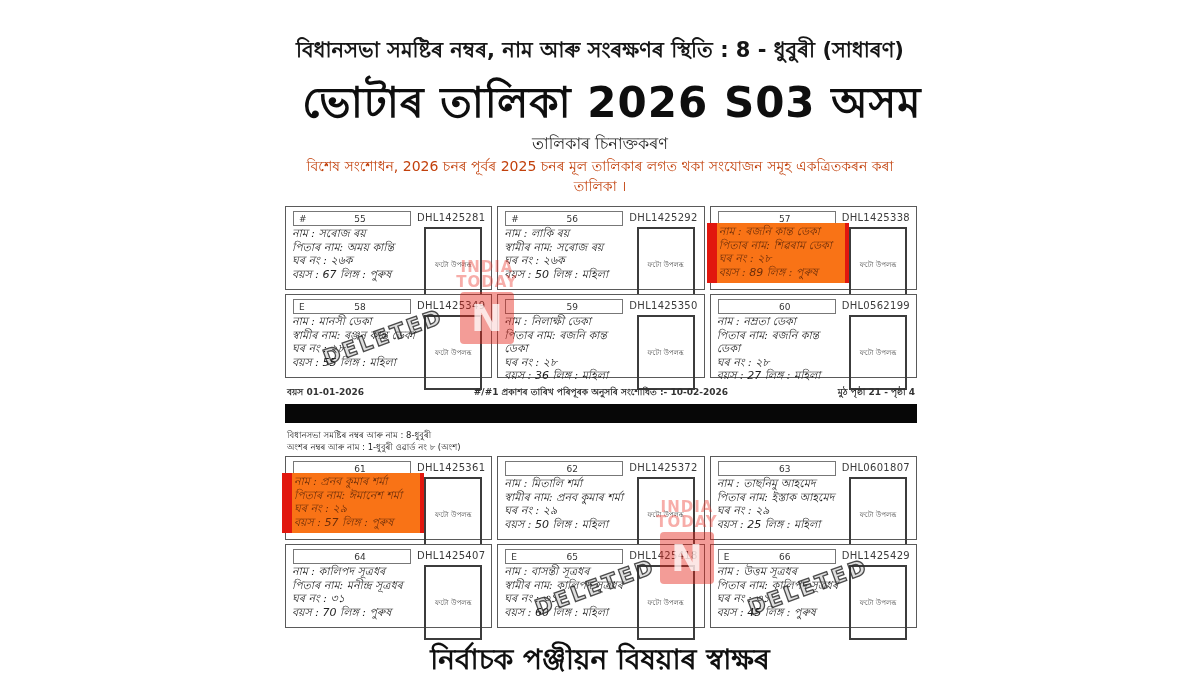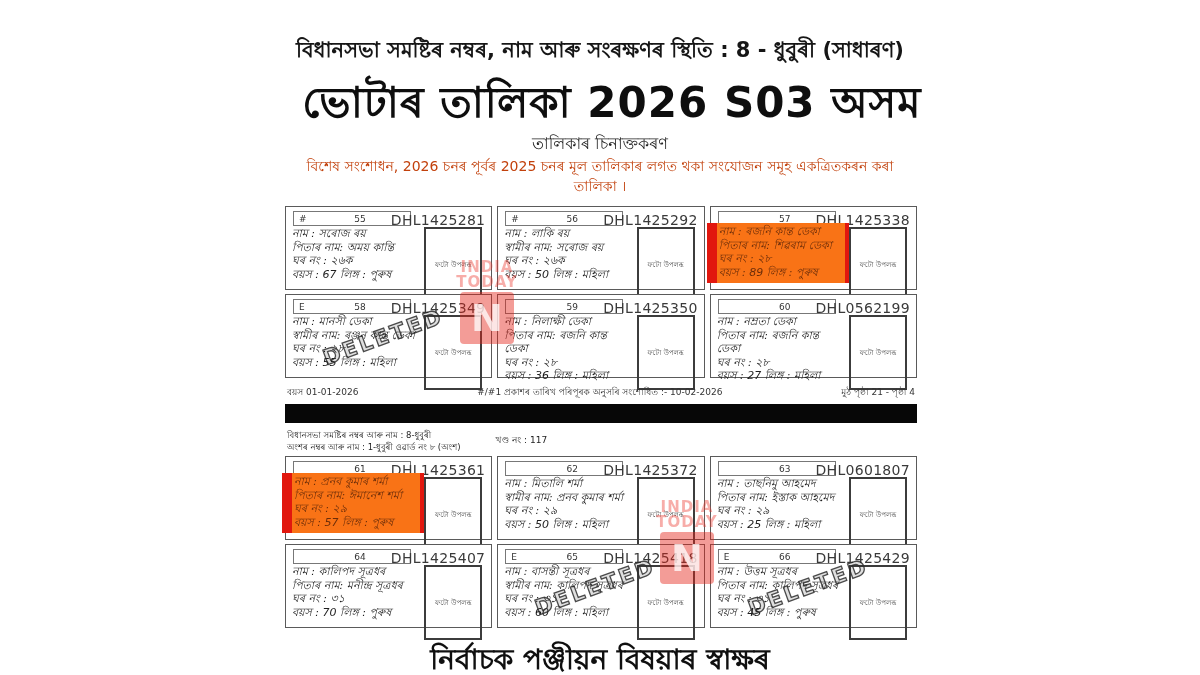--- a/index.html
+++ b/index.html
@@ -21,45 +21,45 @@
   .grid1 { top: 206px; }
   .grid2 { top: 456px; }
 
   .card { position: relative; height: 84px; border: 1px solid #5a5a5a; background: #fff;
           padding: 4px 6px; overflow: visible; }
   .card-top { position: relative; height: 15px; }
   .serial-box { position: absolute; left: 1px; top: 0; width: 118px; height: 15px;
                 border: 1px solid #777; display: flex; align-items: center; }
   .marker { font-size: 9px; color: #333; padding-left: 5px; width: 30px; }
   .serial { font-size: 9px; color: #333; flex: 1; text-align: center; padding-right: 14px; }
-  .epic { position: absolute; right: 0; top: 1px; font-size: 14px; color: #3a3a3a;
+  .epic { position: absolute; right: 0; top: 1px; font-size: 10px; color: #3a3a3a;
           letter-spacing: 0.3px; }
   .details { position: absolute; left: 6px; top: 20px; width: 128px;
              font-size: 11px; line-height: 13.5px; color: #1e1e1e; font-style: italic; }
   .photo-box { position: absolute; right: 9px; top: 20px; width: 58px; height: 75px;
                border: 2px solid #3c3c3c; display: flex; align-items: center; justify-content: center; }
   .photo-box span { font-size: 7px; color: #444; }
 
   .card.highlighted .details { background: #f97316; box-shadow: -10px 0 0 #e1170e, 4px 0 0 #e1170e;
                                color: rgba(20,0,0,0.62); padding: 2px 0 4px 2px; top: 16px; }
   .deleted-stamp { display: none; }
   .card.deleted .deleted-stamp { display: block; position: absolute; left: 34px; top: 30px;
       transform: rotate(-20deg); font-size: 21px; font-weight: bold; letter-spacing: 3px;
       color: rgba(30,30,30,0.14); -webkit-text-stroke: 1.3px rgba(45,45,45,0.85); }
 
   .sec-footer { position: absolute; top: 385px; left: 287px; width: 628px;
-                display: flex; justify-content: space-between; font-size: 9px; color: #333; }
+                display: flex; justify-content: space-between; font-size: 9px; color: #333; font-weight: bold; }
   .sec-footer .c { text-align: center; flex: 1; }
   .sec-footer .r { text-align: right; }
 
   .black-bar { position: absolute; top: 404px; left: 285px; width: 632px; height: 19px;
                background: #070707; }
 
   .sec2-header { position: absolute; top: 429px; left: 287px; width: 628px;
-                 display: flex; justify-content: flex-start; }
+                 display: flex; justify-content: space-between; flex-direction: column; }
   .sec2-header .lines { font-size: 8.5px; line-height: 12px; color: #222; }
   .sec2-header .vol { font-size: 9px; color: #222; padding-top: 4px; margin-left: 35px; }
 
   .signature { position: absolute; top: 638px; left: 0; width: 100%; text-align: center;
                font-size: 28px; font-weight: bold; color: #0f0f0f; }
 
   .watermark { position: absolute; width: 70px; text-align: center; pointer-events: none; }
   .wm1 { left: 452px; top: 260px; }
   .wm2 { left: 652px; top: 500px; }
   .wm-line { font-size: 15px; font-weight: bold; line-height: 15px; letter-spacing: 1px;

